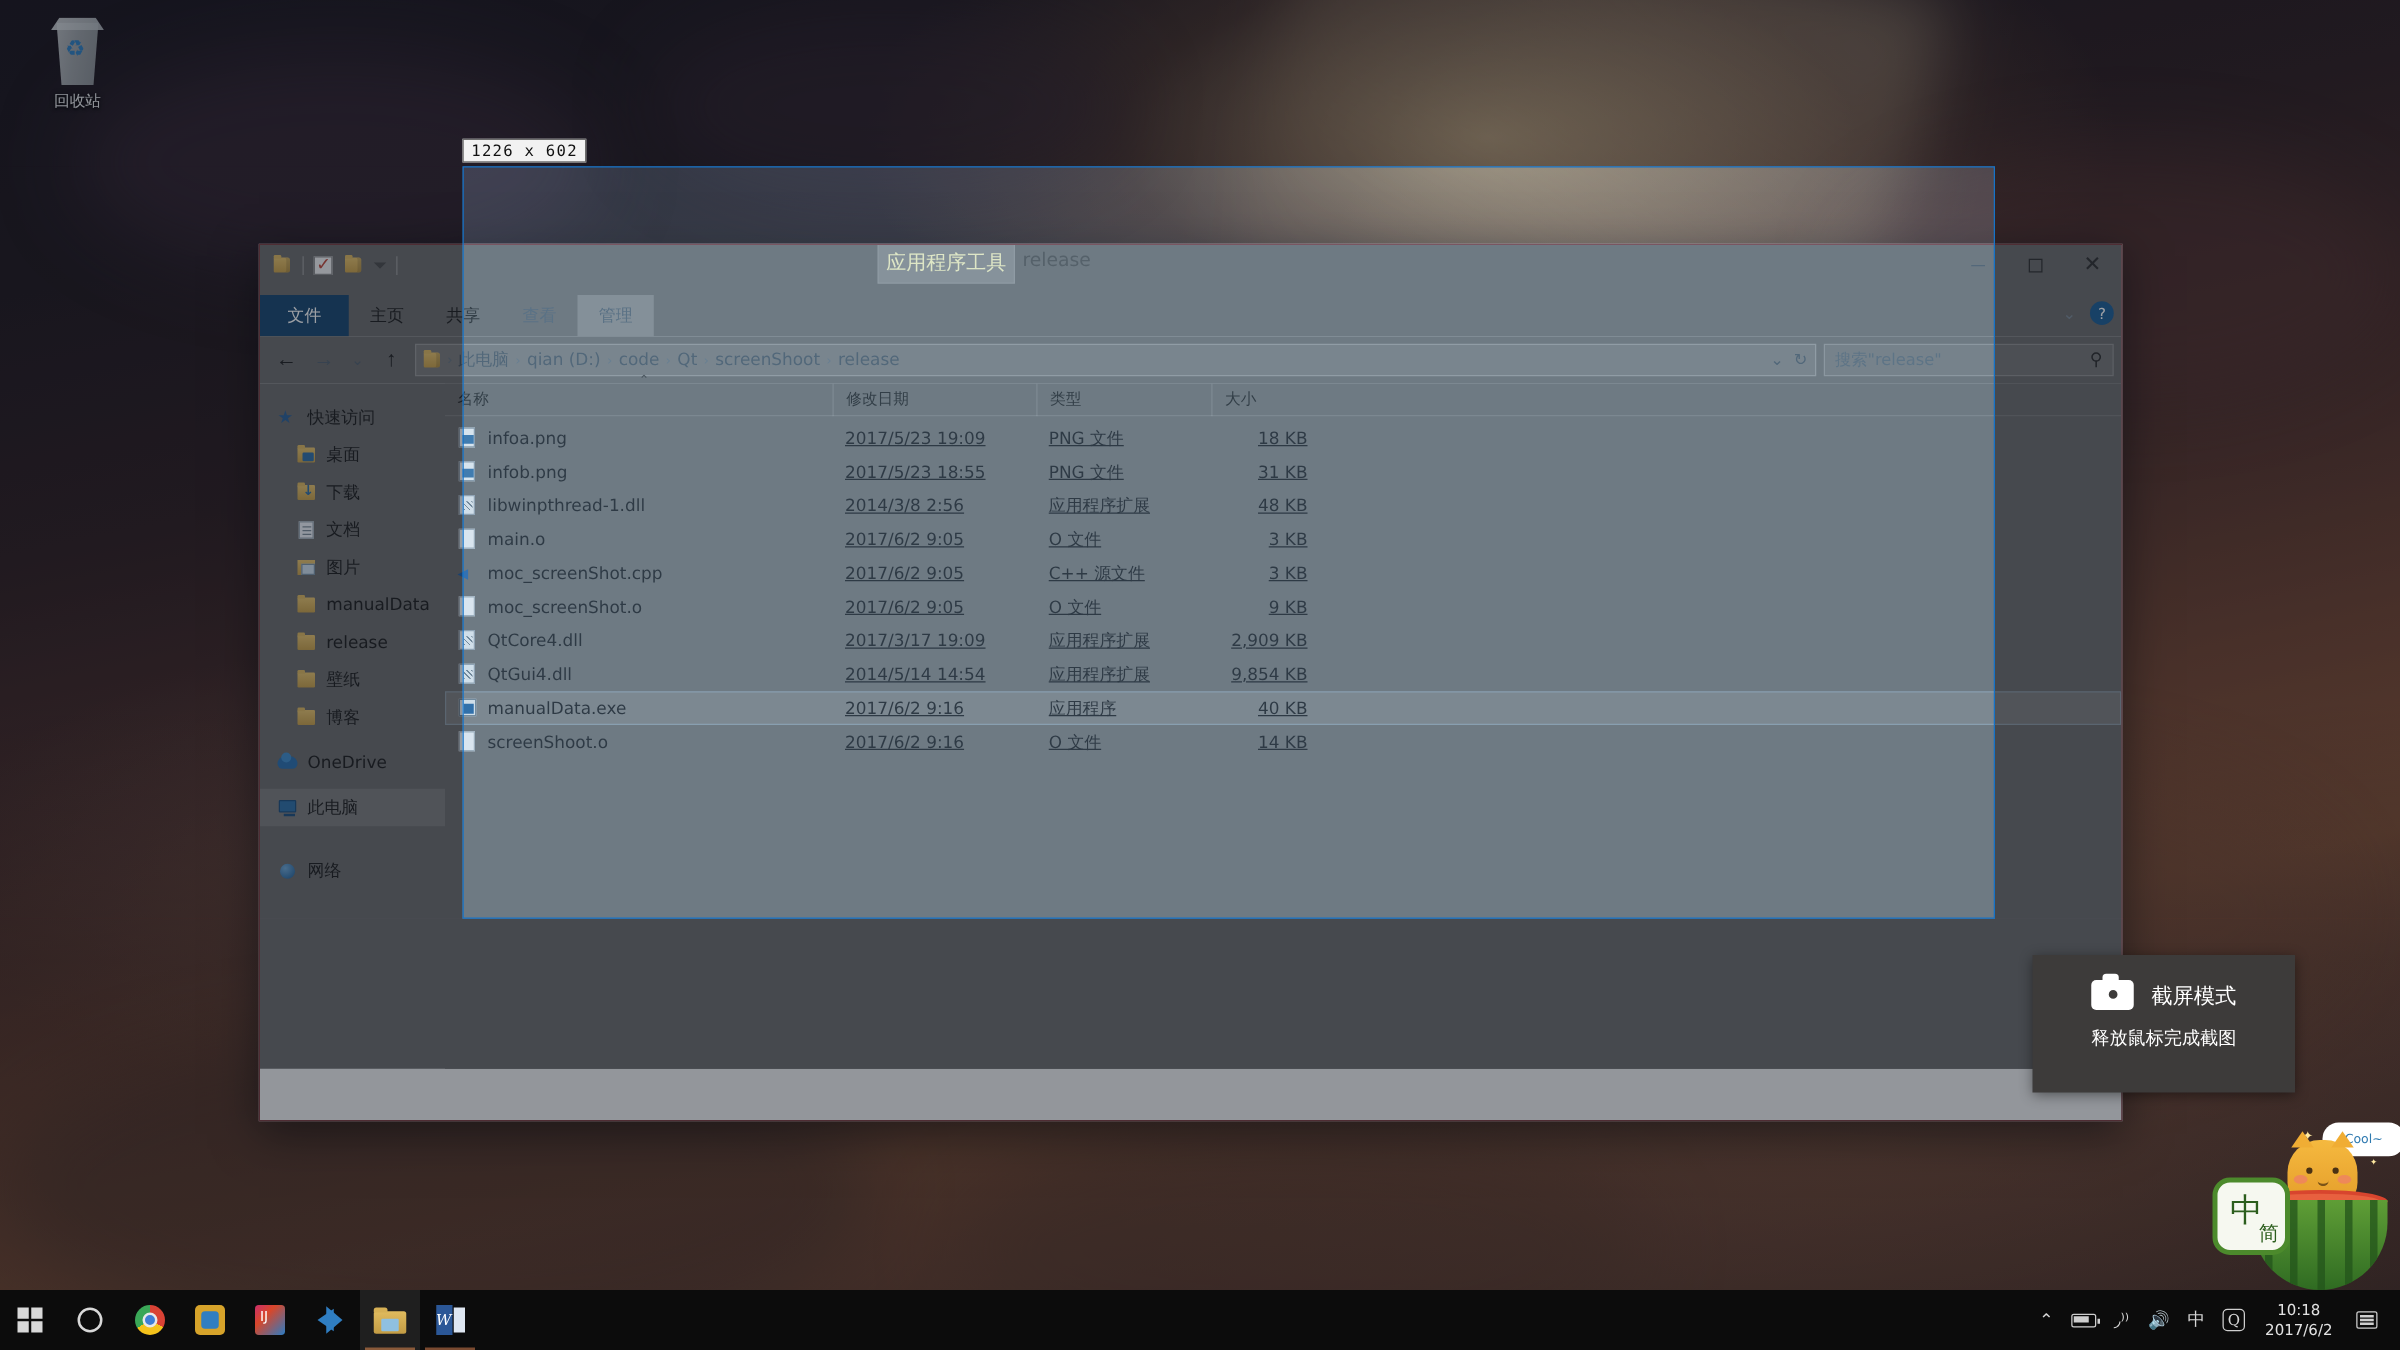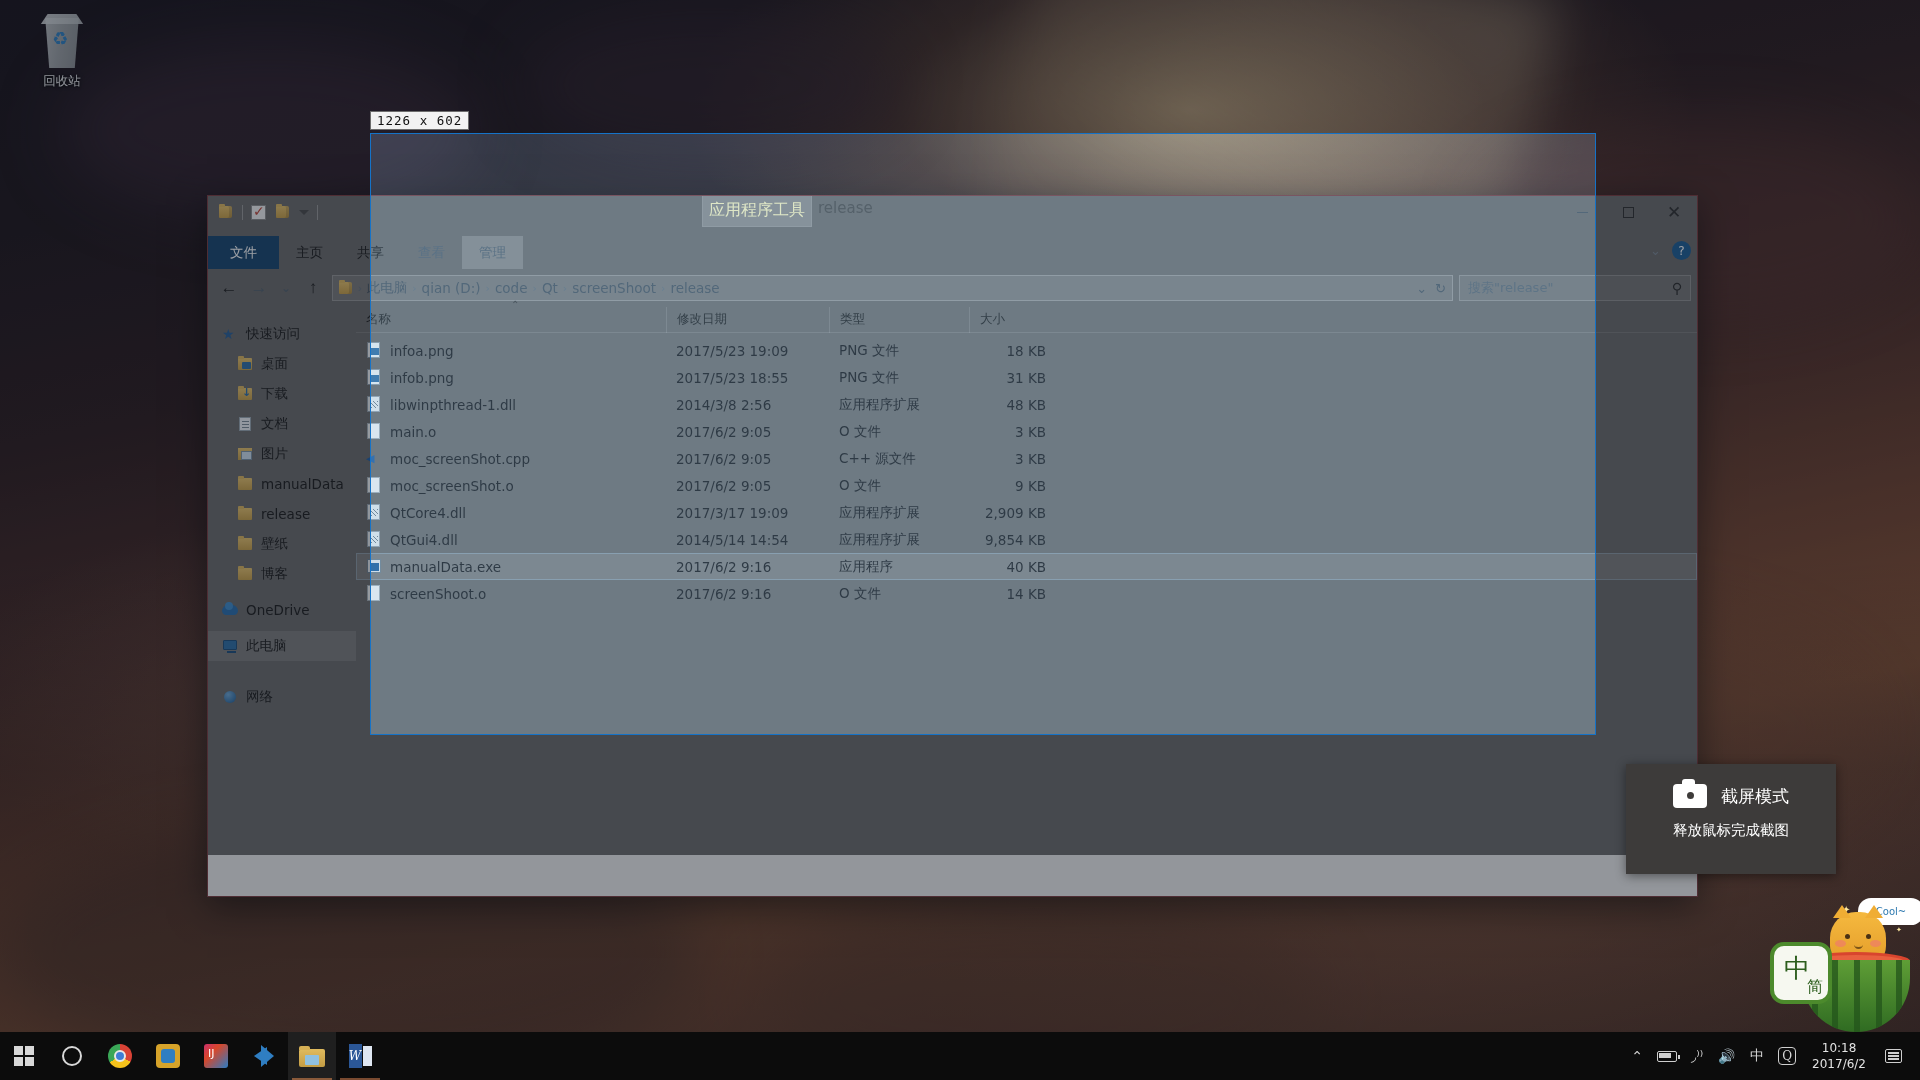--- a/index.html
+++ b/index.html
@@ -154,21 +154,21 @@
 
   
   .list-pane{ flex:1; background:#6b6b6b; position:relative; }
   .col-head{ display:flex; height:26px; align-items:center; font-size:12.5px; color:#1c1c1c; border-bottom:1px solid rgba(255,255,255,.12); font-family:"DejaVu Sans",sans-serif;}
   .col-head .ch{ padding-left:10px; border-left:1px solid rgba(255,255,255,.14); height:26px; display:flex; align-items:center; position:relative;}
   .col-head .ch:first-child{ border-left:none; }
   .sortmark{ position:absolute; left:50%; top:-8px; color:#3a3a3a; font-size:10px; }
   .cw-name{ width:310px; } .cw-date{ width:163px; } .cw-type{ width:140px; } .cw-size{ width:85px; justify-content:flex-end; padding-right:8px;}
   .frow{ display:flex; height:27px; align-items:center; font-size:13.5px; color:#17171a; font-family:"DejaVu Sans",sans-serif;}
   .frow.sel{ background:rgba(255,255,255,.13); outline:1px solid rgba(160,190,215,.45); outline-offset:-1px;}
-  .fc{ padding-left:10px; overflow:hidden; white-space:nowrap; }
+  .fc{ padding-left:10px; overflow:hidden; white-space:nowrap;text-decoration:underline; }
   .fc.cw-size{ text-align:right; padding-right:8px; display:block; }
   .ficon{ width:16px;height:17px; margin-right:8px; position:relative; flex:0 0 auto;}
   .ic-png{position:absolute;left:1px;top:0;width:13px;height:16px;background:#f4f6f8;border:1px solid #8d99a4;}
   .ic-png:after{content:"";position:absolute;left:2px;top:5px;width:9px;height:7px;background:#2e6ea6;}
   .ic-dll{position:absolute;left:1px;top:0;width:13px;height:16px;background:#eceff2;border:1px solid #97a2ac;}
   .ic-dll:after{content:"";position:absolute;left:3px;top:4px;width:7px;height:7px;background:
     repeating-linear-gradient(45deg,#6d7d8b 0 1px,transparent 1px 3px);}
   .ic-o{position:absolute;left:1px;top:0;width:13px;height:16px;background:#f7f8f9;border:1px solid #a8b1b9;}
   .ic-cpp{position:absolute;left:0;top:2px;width:15px;height:12px;color:#1e5fa8;font-size:11px;}
   .ic-exe{position:absolute;left:1px;top:1px;width:14px;height:14px;background:#e9edf0;border:1px solid #70818f;}

